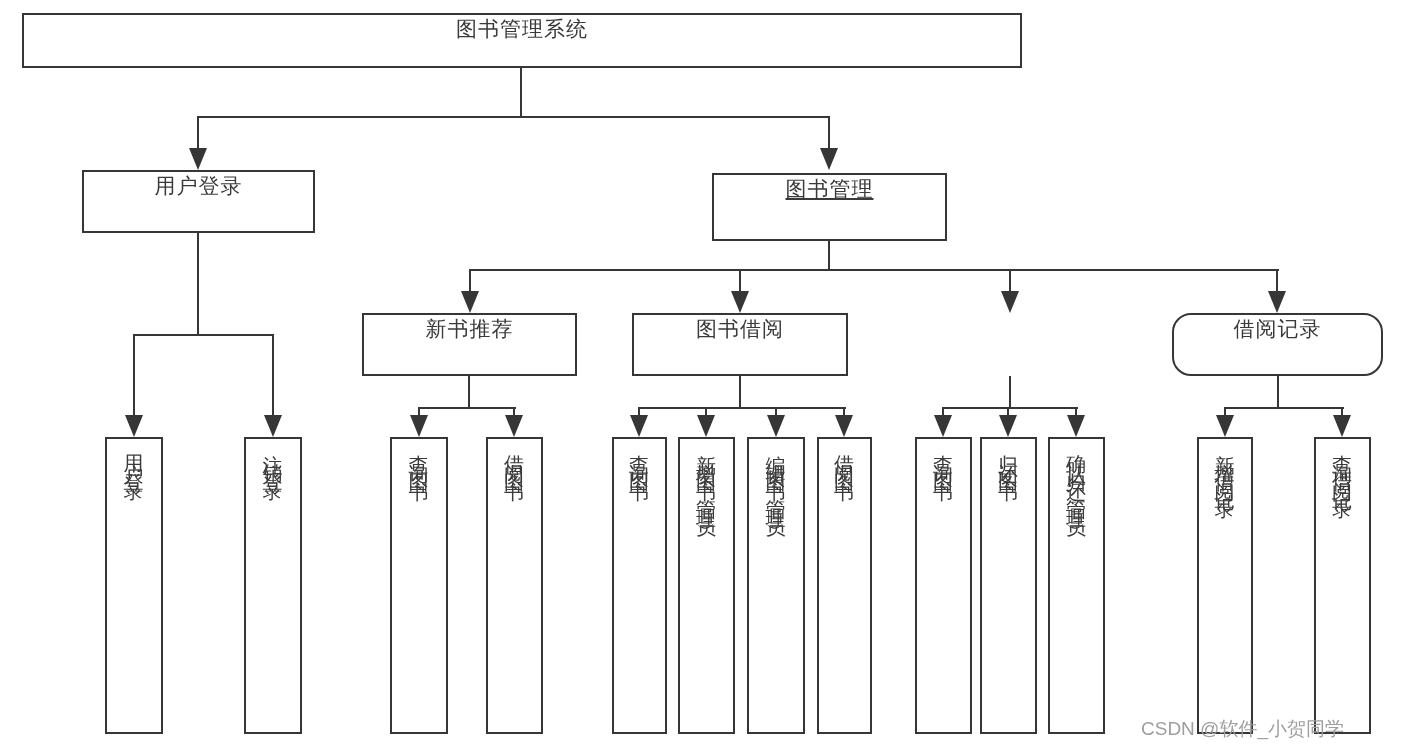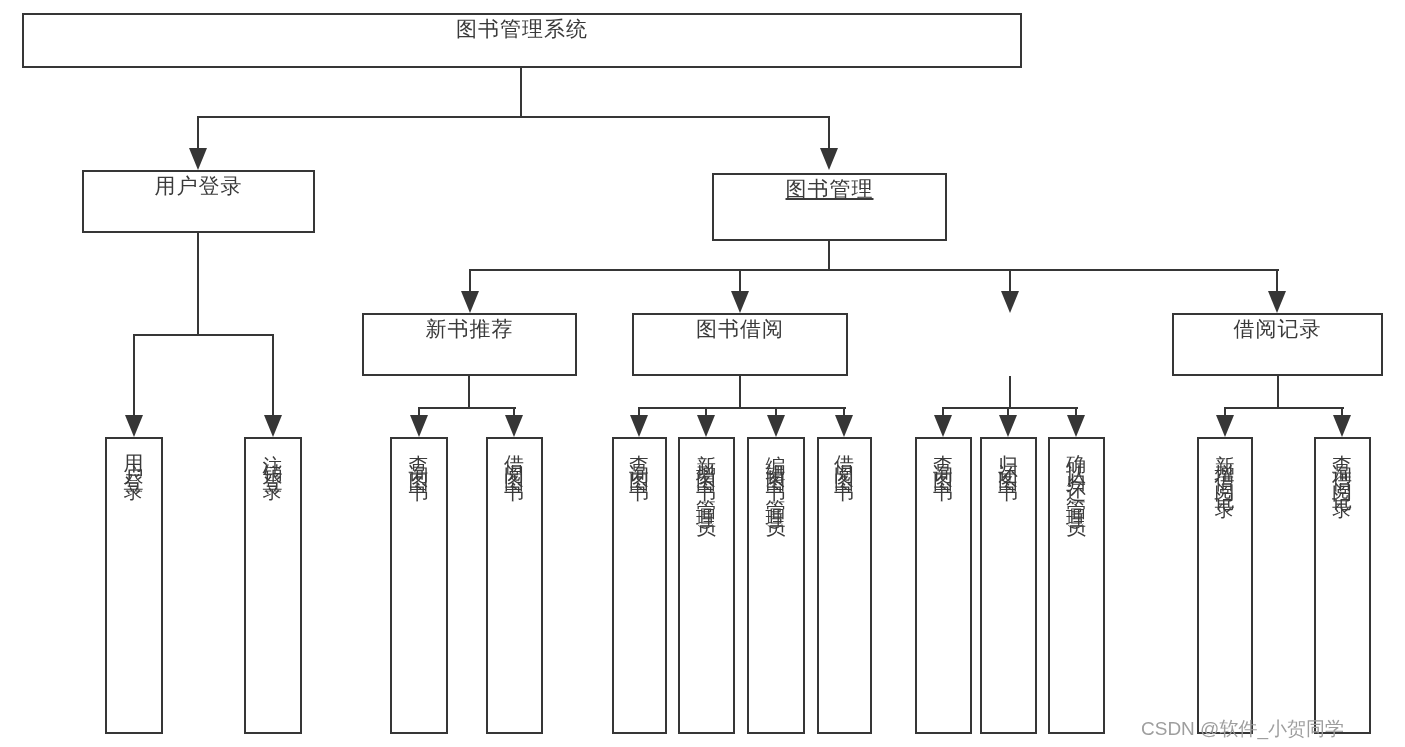--- a/index.html
+++ b/index.html
@@ -100,21 +100,21 @@
   <div class="arrow" style="left:1001px;top:291px;"></div>
   <div class="vline" style="left:1276px;top:269px;height:24px;"></div>
   <div class="arrow" style="left:1268px;top:291px;"></div>
 
   <div class="box hbox" style="left:362px;top:313px;width:215px;height:63px;">
     <span>新书推荐</span>
   </div>
   <div class="box hbox" style="left:632px;top:313px;width:216px;height:63px;">
     <span>图书借阅</span>
   </div>
-  <div class="box hbox" style="left:1172px;top:313px;width:211px;height:63px;">
+  <div class="box hbox" style="left:1172px;top:313px;width:211px;height:63px;border-radius:19px;">
     <span>借阅记录</span>
   </div>
 
   <div class="vline" style="left:468px;top:376px;height:33px;"></div>
   <div class="hline" style="left:418px;top:407px;width:98px;"></div>
   <div class="vline" style="left:418px;top:407px;height:10px;"></div>
   <div class="arrow" style="left:410px;top:415px;"></div>
   <div class="vline" style="left:513px;top:407px;height:10px;"></div>
   <div class="arrow" style="left:505px;top:415px;"></div>
 

